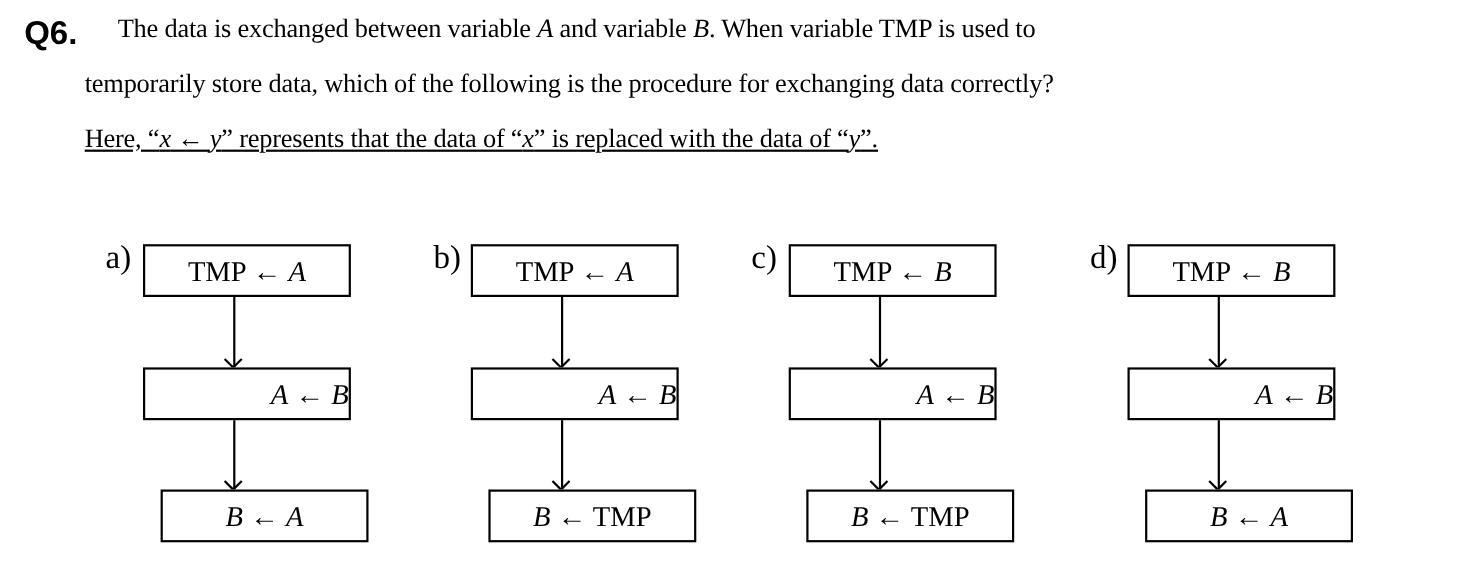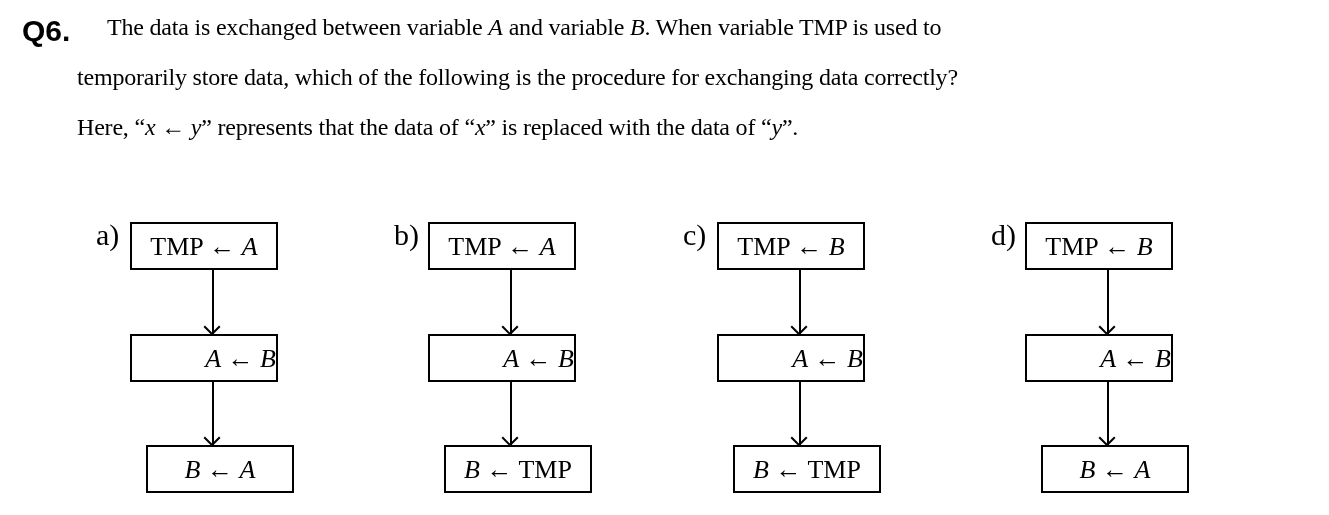--- a/index.html
+++ b/index.html
@@ -1,25 +1,25 @@
 <!DOCTYPE html>
 <html><head>
 <meta charset="utf-8">
 <style>
   html, body { margin:0; padding:0; background:#ffffff; }
   body { width:1329px; height:515px; position:relative; overflow:hidden; color:#000; font-family:"Liberation Serif", serif; }
   .q-label { position:absolute; left:22px; top:14px; font-family:"Liberation Sans", sans-serif; font-weight:bold; font-size:30px; }
   .q-line { position:absolute; left:77px; font-size:24px; white-space:nowrap; letter-spacing:-0.2px; }
   .q-line.l1 { left:107px; top:14px; }
   .q-line.l2 { top:64px; }
-  .q-line.l3 { top:114px; }
+  .q-line.l3 { top:114px;text-decoration:underline; }
   i { font-style:italic; }
   .opt { position:absolute; top:222px; width:168px; height:276px; }
   .opt-letter { position:absolute; font-size:30px; left:-34px; top:-4px; }
-  .box { position:absolute; left:0; width:148px; height:48px; border:2px solid #000; box-sizing:border-box; text-align:center; line-height:46px; font-size:26px; background:#fff; }
+  .box { position:absolute; left:0; width:189px; height:48px; border:2px solid #000; box-sizing:border-box; text-align:center; line-height:46px; font-size:26px; background:#fff; }
   .box.b1 { top:0; }
   .box.b2 { top:112px;text-align:right; }
   .box.b3 { top:223px;margin-left:16px; }
   .arrow { position:absolute; left:82px; width:2px; background:#000; }
   .arrow.a1 { top:48px; height:64px; }
   .arrow.a2 { top:160px; height:63px; }
   .arrow::after { content:""; position:absolute; left:-6px; bottom:1px; width:10px; height:10px; border-right:2px solid #000; border-bottom:2px solid #000; transform:rotate(45deg); }
 </style>
 </head>
 <body>

